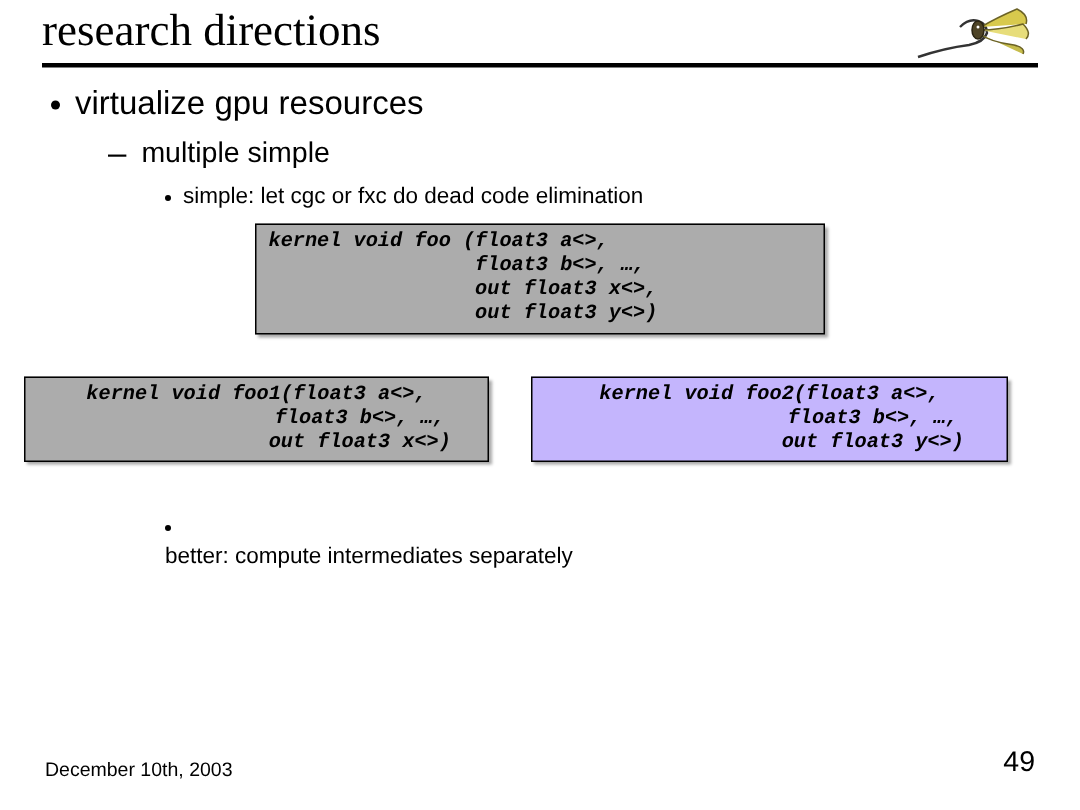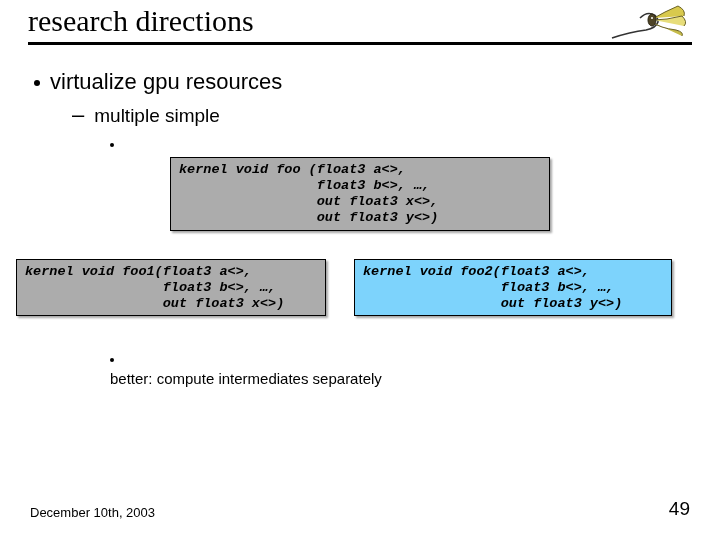--- a/index.html
+++ b/index.html
@@ -7,37 +7,37 @@
   body { background: #fff; font-family: Verdana, Geneva, sans-serif; position: relative; }
 
   .slide { width: 720px; height: 540px; position: relative; padding: 4px 28px 28px 28px; }
 
   .title-row { position: relative; }
   .title { font-family: Georgia, 'Times New Roman', serif; font-size: 30px; color:#000; font-weight:400; }
   .logo { position:absolute; top:-6px; right:-6px; }
   .logo svg { display:block; }
   .title-rule { border: none; border-top: 3px solid #000; margin-top: 4px; }
 
-  .bullets { margin-top: 24px; }
+  .bullets { margin-top: 11px; }
   .b1 { font-family: Verdana, sans-serif; font-size: 22px; color:#000; display:flex; align-items:flex-start; gap:10px; margin-left:6px;}
   .b1 .dot { width:6px;height:6px;border-radius:50%;background:#000; margin-top:11px; flex:none;}
   .b2 { font-family: Verdana, sans-serif; font-size: 19px; color:#000; display:flex; align-items:flex-start; gap:10px; margin-left:44px; margin-top:10px;}
   .b2 .dash { font-size:22px; line-height:19px; }
   .b3 { font-family: Verdana, sans-serif; font-size: 15px; color:#000; display:flex; align-items:flex-start; gap:8px; margin-left:82px; margin-top:8px;}
   .b3 .dot { width:4px;height:4px;border-radius:50%;background:#000; margin-top:8px; flex:none;}
 
   .codebox { border:1px solid #000; padding:4px 8px; box-shadow: 2px 2px 2px rgba(0,0,0,.35); font-family: "Courier New", monospace; font-size:13.5px; line-height:1.18; font-weight:bold; white-space:pre; color:#000;font-style:italic;}
   .codebox.gray { background:#acacac; }
-  .codebox.pink { background:#7dd3fc; }
+  .codebox.pink { background:#c4b5fd; }
 
   .code-top-wrap { display:flex; justify-content:center; margin-top:10px; }
   .code-top { width: 380px; }
 
   .code-row { display:flex; gap:28px; margin-top:28px; }
-  .code-left, .code-right { flex:0 0 auto; }
+  .code-left, .code-right { flex:0 0 auto;text-align:center; }
   .code-left { width: 310px; margin-left:-12px; }
   .code-right { width: 318px; }
 
   .footer-date { position:absolute; left:30px; bottom:20px; font-size:13px; font-family:Verdana,sans-serif;text-align:right;}
   .footer-page { position:absolute; right:30px; bottom:20px; font-size:19px; font-family:Verdana,sans-serif;}
 
   .better-row { margin-top:34px;flex-direction:column; }
 </style>
 </head>
 <body>
@@ -65,20 +65,21 @@
     <div class="b1">
       <span class="dot"></span>
       <span>virtualize gpu resources</span>
     </div>
     <div class="b2">
       <span class="dash">–</span>
       <span>multiple simple</span>
     </div>
     <div class="b3">
       <span class="dot"></span>
+      <span>simple:  let cgc or fxc do dead code elimination</span>
     </div>
 
     <div class="code-top-wrap">
       <div class="codebox gray code-top">kernel void foo (float3 a&lt;&gt;,
                  float3 b&lt;&gt;, …,
                  out float3 x&lt;&gt;,
                  out float3 y&lt;&gt;)</div>
     </div>
 
     <div class="code-row">

